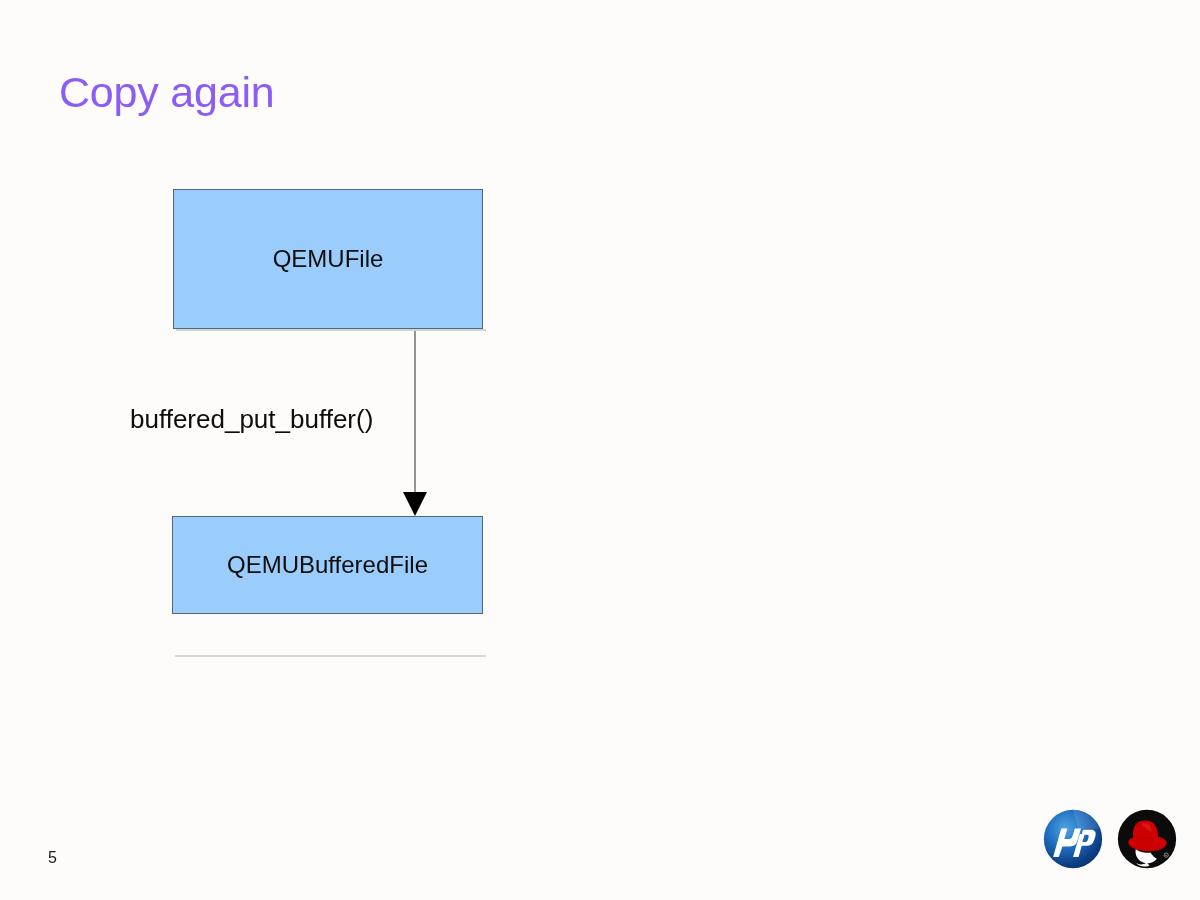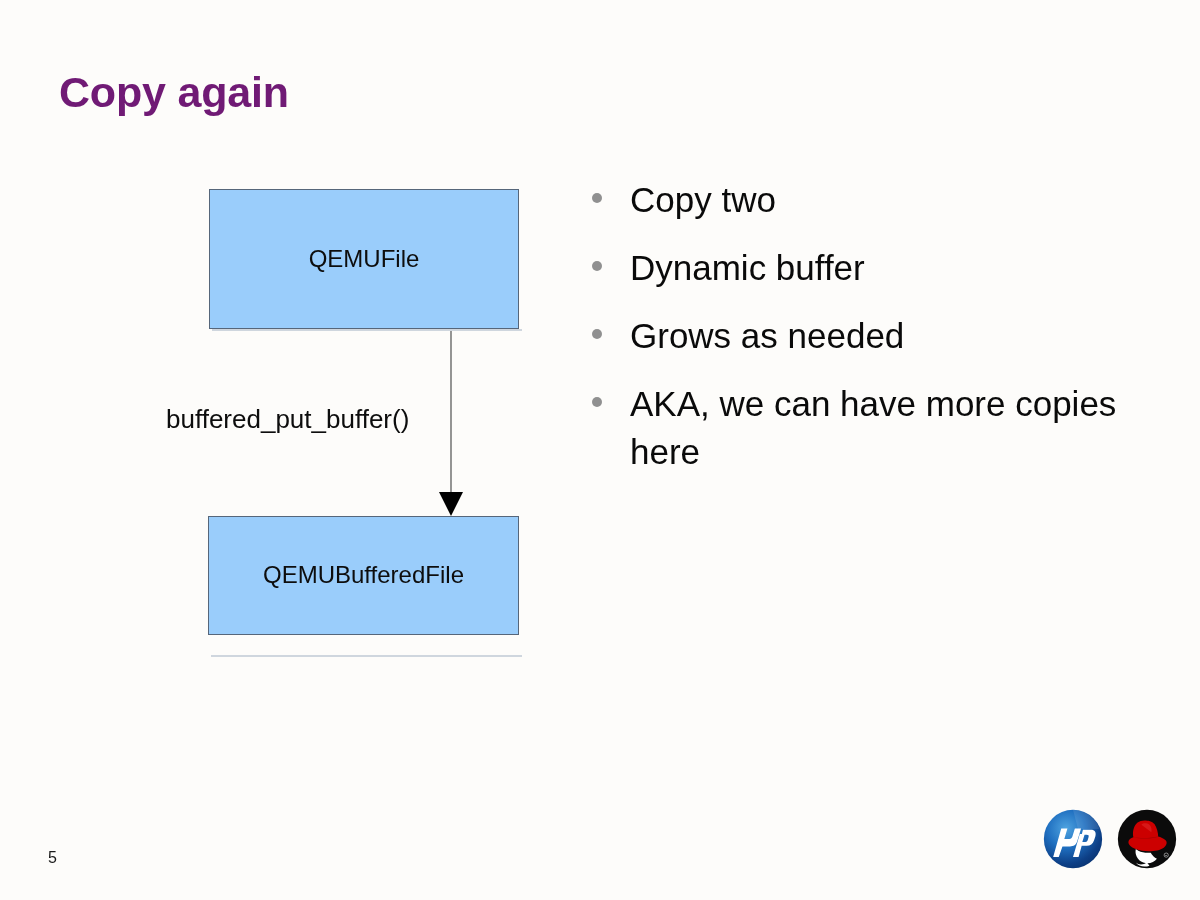--- a/index.html
+++ b/index.html
@@ -19,34 +19,33 @@
     height: 900px;
     background: #fdfcfa;
   }
 
   
   .slide-title {
     position: absolute;
     left: 59px;
     top: 68px;
     font-size: 43px;
-    font-weight: bold;
-    color: #701a75;
+    font-weight: normal;
+    color: #8b5cf6;
     letter-spacing: -0.2px;
     white-space: nowrap;
   }
 
   
   .diagram {
     position: absolute;
     left: 0;
     top: 0;
     width: 560px;
     height: 900px;
-    margin-left: 36px;
   }
   .node-box {
     position: absolute;
     background: #9acdfb;
     border: 1px solid #56667a;
     box-sizing: border-box;
     display: flex;
     align-items: center;
     justify-content: center;
   }
@@ -60,21 +59,21 @@
   #node-qemufile {
     left: 173px;
     top: 189px;
     width: 310px;
     height: 140px;
   }
   #node-qemubufferedfile {
     left: 172px;
     top: 516px;
     width: 311px;
-    height: 119px;
+    height: 98px;
   }
   .box-shadow-line {
     position: absolute;
     background: #cfd6de;
   }
 
   .edge-svg {
     position: absolute;
     left: 0;
     top: 0;
@@ -162,38 +161,20 @@
 
     <div class="edge-label">buffered_put_buffer()</div>
 
     <div class="node-box" id="node-qemubufferedfile">
       <span class="node-label">QEMUBufferedFile</span>
     </div>
     <div class="box-shadow-line" style="left:175px; top:655px; width:311px; height:2px;"></div>
 
   </div>
 
-  <div class="bullet-list">
-    <div class="bullet-item">
-      <span class="bullet-dot"></span>
-      <span class="bullet-text">Copy two</span>
-    </div>
-    <div class="bullet-item">
-      <span class="bullet-dot"></span>
-      <span class="bullet-text">Dynamic buffer</span>
-    </div>
-    <div class="bullet-item">
-      <span class="bullet-dot"></span>
-      <span class="bullet-text">Grows as needed</span>
-    </div>
-    <div class="bullet-item">
-      <span class="bullet-dot"></span>
-      <span class="bullet-text">AKA, we can have more copies here</span>
-    </div>
-  </div>
 
   <div class="page-number">5</div>
 
   <div class="logos">
 
     <svg class="logo" viewBox="0 0 100 100" xmlns="http://www.w3.org/2000/svg">
       <defs>
         <radialGradient id="hpgrad" cx="38%" cy="32%" r="78%">
           <stop offset="0%" stop-color="#4ea3e0"></stop>
           <stop offset="42%" stop-color="#1f6fc0"></stop>

